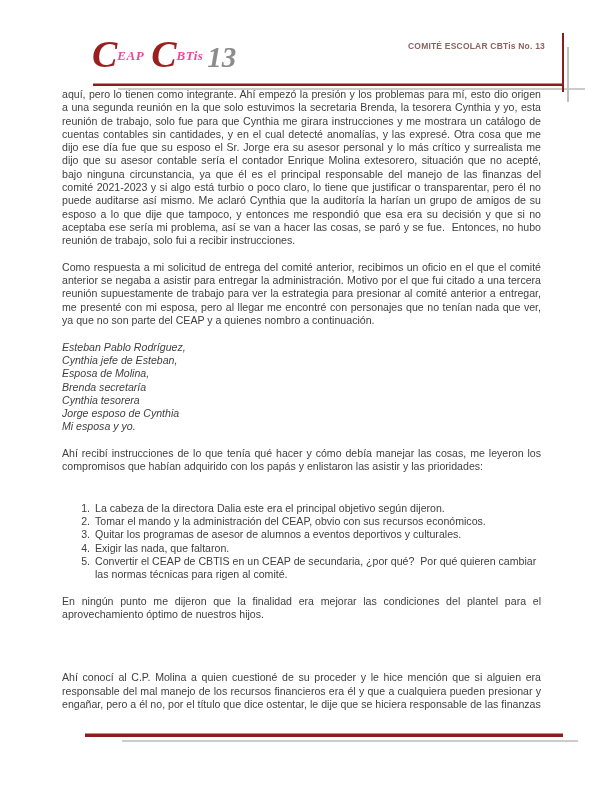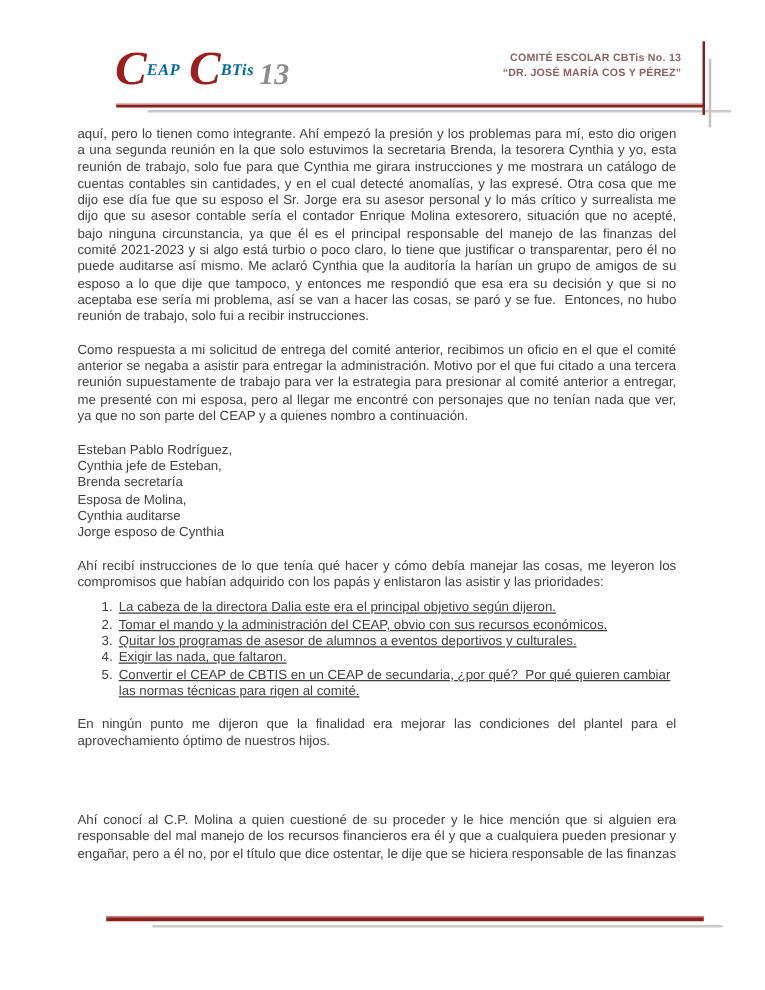--- a/index.html
+++ b/index.html
@@ -27,29 +27,29 @@
     font-family: "Liberation Serif", serif;
     font-style: italic;
     font-weight: 700;
   }
   .logo .big-c {
     font-size: 38px;
     color: #9b1f1f;
   }
   .logo .sm {
     font-size: 13px;
-    color: #0369a1;
+    color: #ec4899;
     letter-spacing: 0.5px;
     position: relative;
     top: -7px;
   }
   .logo .sm.first { margin-right: 7px; }
   .logo .sm.second { margin-right: 4px; margin-top: 24px; }
   .logo .num {
-    font-size: 24px;
+    font-size: 29px;
     color: #8c8c8c;
   }
 
   .org-block {
     position: absolute;
     left: 330px;
     top: 41px;
     width: 215px;
     text-align: right;
     color: #8c6262;
@@ -86,39 +86,39 @@
   #header-vrule-red  { left: 562px; top: 33px; height: 59px; }
   #header-vrule-gray { left: 567px; top: 47px; height: 55px; width: 1.5px; }
 
   #footer-rule-red  { left: 85px;  top: 733px; width: 478px; height: 3px; }
   #footer-rule-gray { left: 122px; top: 740px; width: 456px; height: 1.5px; }
 
   
   .letter {
     position: absolute;
     left: 62px;
-    top: 101px;
+    top: 88px;
     width: 479px;
     color: #3f3f3f;
     font-size: 10.6px;
     line-height: 13.3px;
   }
   .letter p {
     margin: 13.3px 0 0 0;
     text-align: justify;
   }
   .letter p.first { margin-top: 0; }
   .names-block {
     margin-top: 13.3px;
     text-align: left;
+    font-style: italic;
   }
   .letter ol {
-    margin: 7px 0 0 0;
+    margin: 28px 0 0 0;
     padding-left: 31px;
-    text-decoration: underline;
   }
   .letter ol li {
     text-align: left;
     padding-left: 2px;
   }
   .letter p.closing { margin-top: 50px; }
 </style>
 </head>
 <body>
 
@@ -127,40 +127,40 @@
   <div class="logo">
     <span class="big-c">C</span>
     <span class="sm first">EAP</span>
     <span class="big-c">C</span>
     <span class="sm second">BTis</span>
     <span class="num">13</span>
   </div>
 
   <div class="org-block">
     <div>COMITÉ ESCOLAR CBTis No. 13</div>
-    <div>“DR. JOSÉ MARÍA COS Y PÉREZ”</div>
   </div>
 
   <div id="header-rule-red" class="rule-red-h"></div>
   <div id="header-rule-gray" class="rule-gray-h"></div>
   <div id="header-vrule-red" class="rule-red-v"></div>
   <div id="header-vrule-gray" class="rule-gray-v"></div>
 
   <div class="letter">
     <p class="first">aquí, pero lo tienen como integrante. Ahí empezó la presión y los problemas para mí, esto dio origen a una segunda reunión en la que solo estuvimos la secretaria Brenda, la tesorera Cynthia y yo, esta reunión de trabajo, solo fue para que Cynthia me girara instrucciones y me mostrara un catálogo de cuentas contables sin cantidades, y en el cual detecté anomalías, y las expresé. Otra cosa que me dijo ese día fue que su esposo el Sr. Jorge era su asesor personal y lo más crítico y surrealista me dijo que su asesor contable sería el contador Enrique Molina extesorero, situación que no acepté, bajo ninguna circunstancia, ya que él es el principal responsable del manejo de las finanzas del comité 2021-2023 y si algo está turbio o poco claro, lo tiene que justificar o transparentar, pero él no puede auditarse así mismo. Me aclaró Cynthia que la auditoría la harían un grupo de amigos de su esposo a lo que dije que tampoco, y entonces me respondió que esa era su decisión y que si no aceptaba ese sería mi problema, así se van a hacer las cosas, se paró y se fue.&nbsp; Entonces, no hubo reunión de trabajo, solo fui a recibir instrucciones.</p>
 
     <p>Como respuesta a mi solicitud de entrega del comité anterior, recibimos un oficio en el que el comité anterior se negaba a asistir para entregar la administración. Motivo por el que fui citado a una tercera reunión supuestamente de trabajo para ver la estrategia para presionar al comité anterior a entregar, me presenté con mi esposa, pero al llegar me encontré con personajes que no tenían nada que ver, ya que no son parte del CEAP y a quienes nombro a continuación.</p>
 
     <div class="names-block">
       <div>Esteban Pablo Rodríguez,</div>
       <div>Cynthia jefe de Esteban,</div>
+      <div>Esposa de Molina,</div>
       <div>Brenda secretaría</div>
-      <div>Esposa de Molina,</div>
-      <div>Cynthia auditarse</div>
+      <div>Cynthia tesorera</div>
       <div>Jorge esposo de Cynthia</div>
+      <div>Mi esposa y yo.</div>
     </div>
 
     <p>Ahí recibí instrucciones de lo que tenía qué hacer y cómo debía manejar las cosas, me leyeron los compromisos que habían adquirido con los papás y enlistaron las asistir y las prioridades:</p>
 
     <ol>
       <li><span>La cabeza de la directora Dalia este era el principal objetivo según dijeron.</span></li>
       <li><span>Tomar el mando y la administración del CEAP, obvio con sus recursos económicos.</span></li>
       <li><span>Quitar los programas de asesor de alumnos a eventos deportivos y culturales.</span></li>
       <li><span>Exigir las nada, que faltaron.</span></li>
       <li><span>Convertir el CEAP de CBTIS en un CEAP de secundaria, ¿por qué?&nbsp; Por qué quieren cambiar las normas técnicas para rigen al comité.</span></li>

